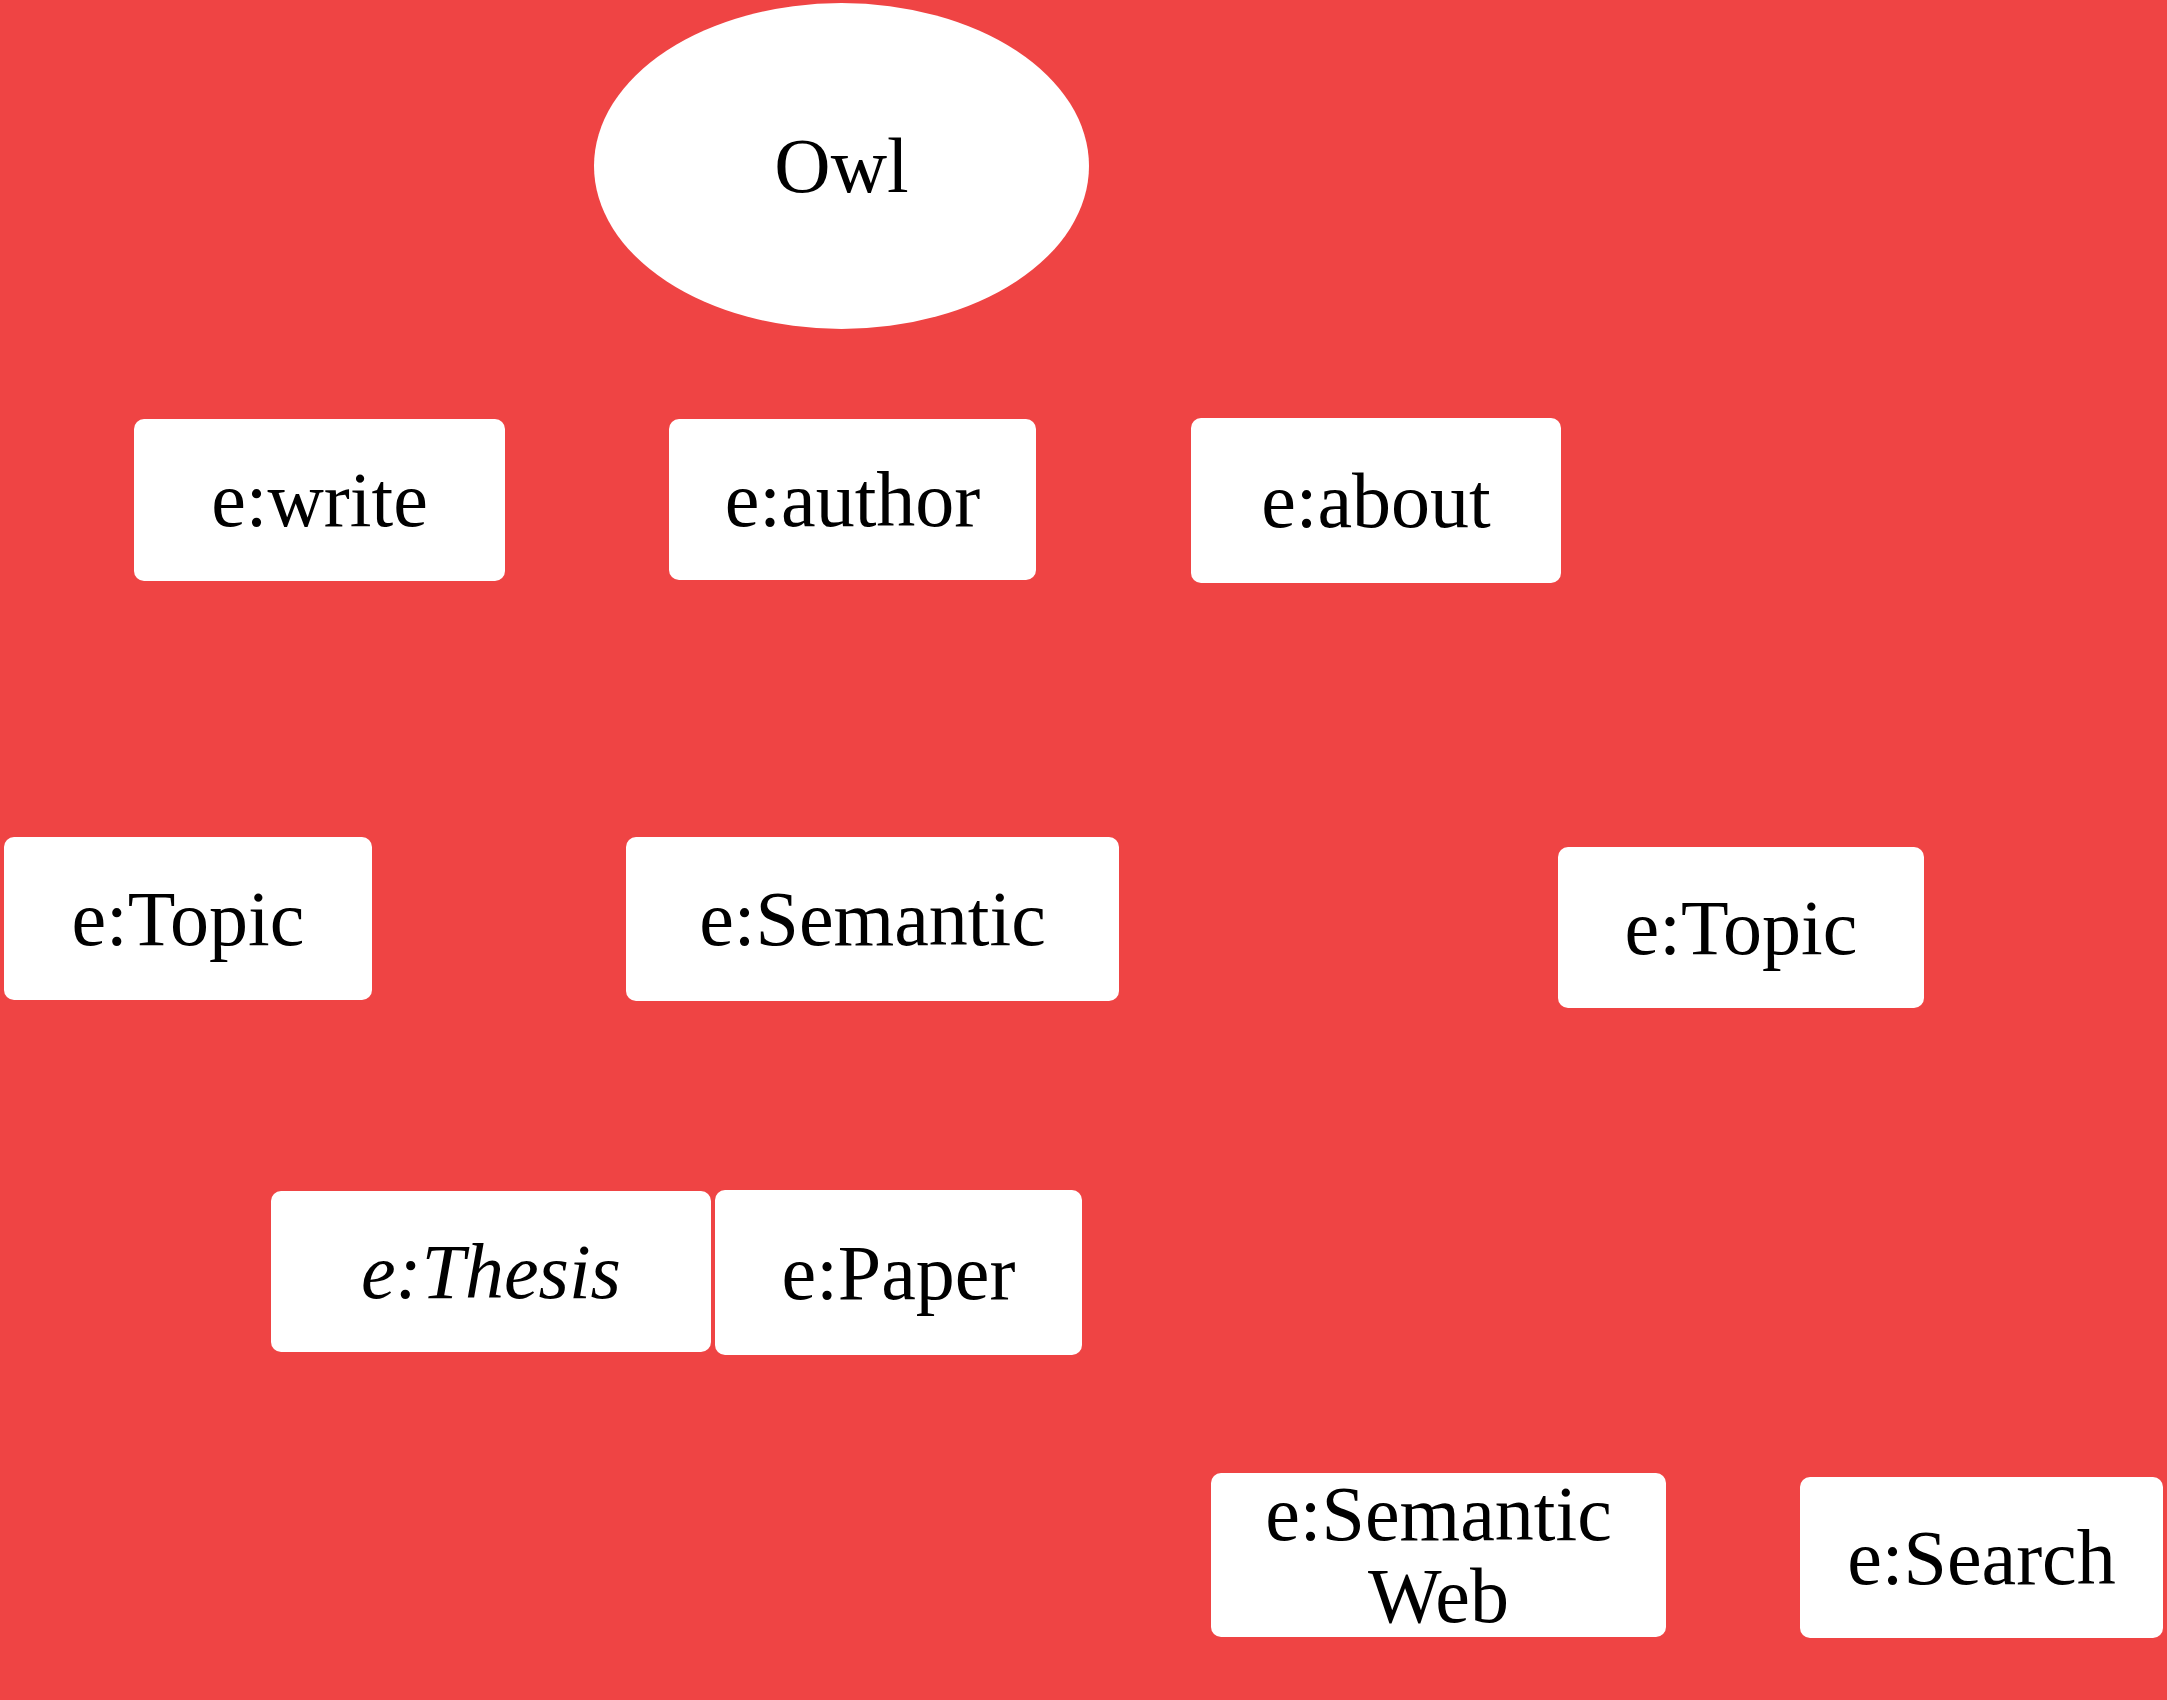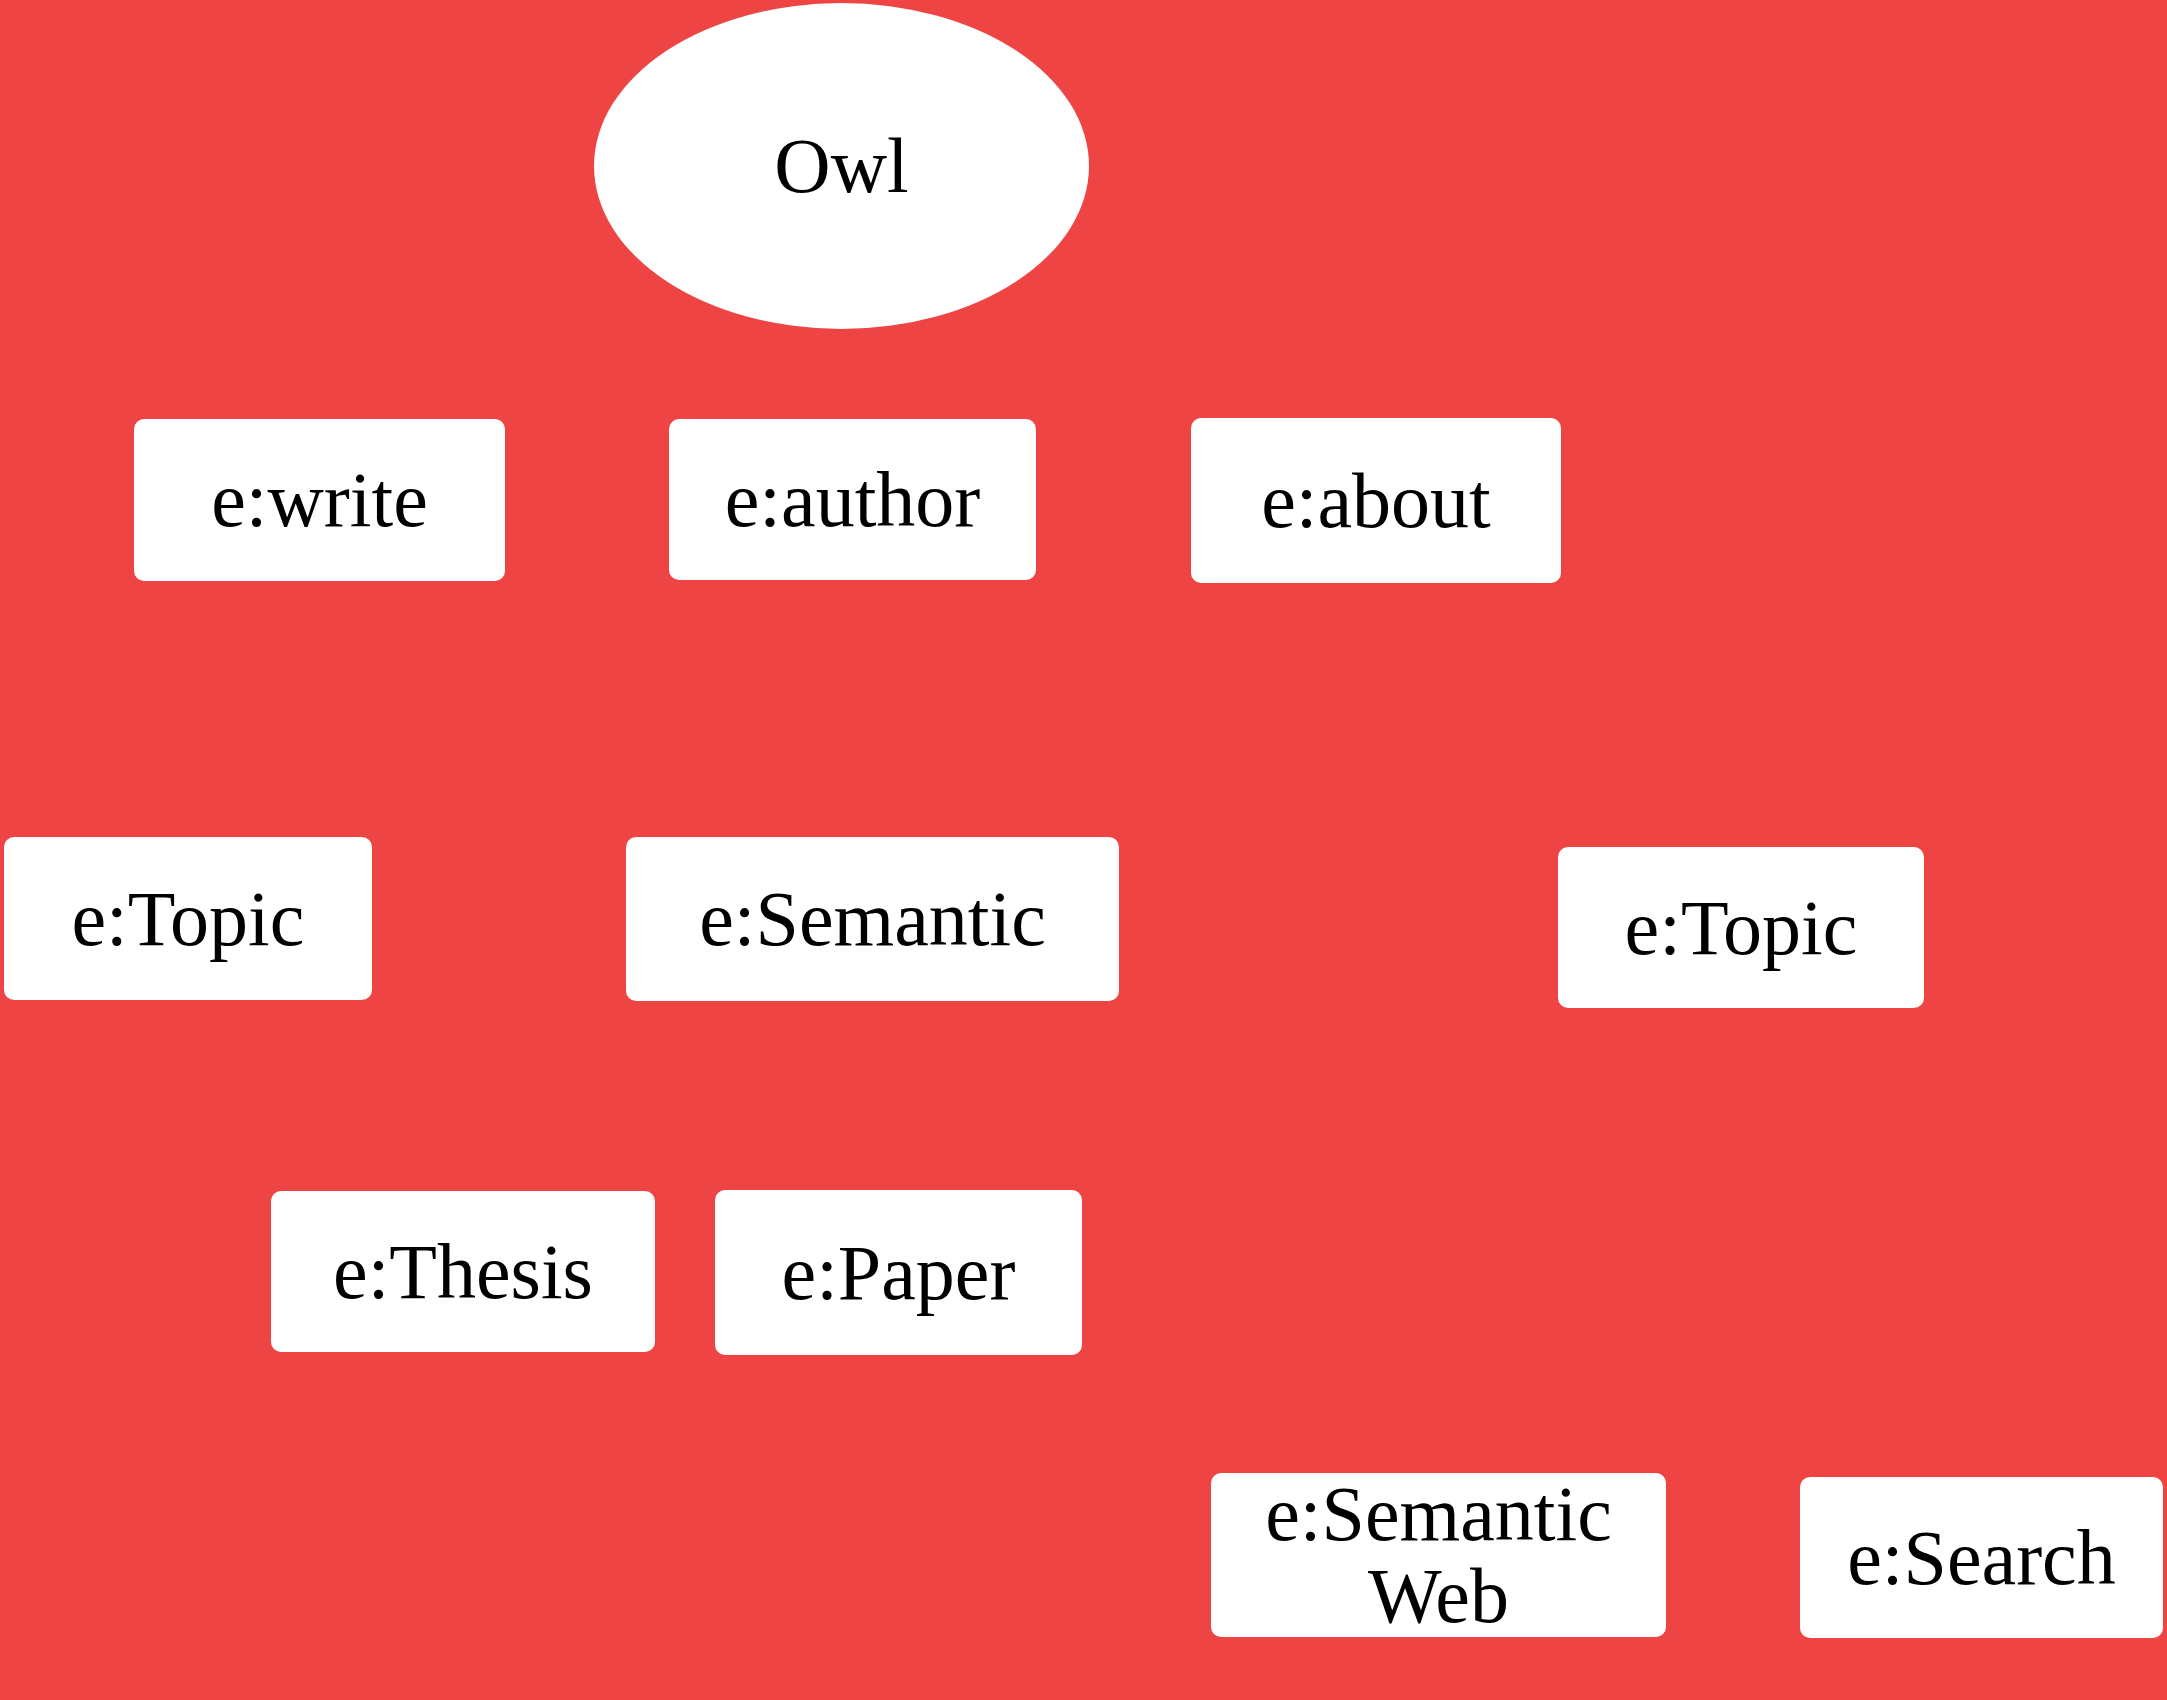--- a/index.html
+++ b/index.html
@@ -32,21 +32,21 @@
     border-radius: 50%;
   }
   
   .n-owl      { left: 594px;  top: 2.9px;    width: 495px; height: 326px; }
   .n-write    { left: 134px;  top: 419px;  width: 371px; height: 162px; }
   .n-author   { left: 660px;  top: 419px;  width: 367px; height: 161px; margin-left: 9px; }
   .n-about    { left: 1191px; top: 418px;  width: 370px; height: 165px; }
   .n-person   { left: 3.9px;    top: 837px;  width: 368px; height: 163px; }
   .n-document { left: 626px;  top: 837px;  width: 493px; height: 164px; }
   .n-topic    { left: 1558px; top: 847px;  width: 366px; height: 161px; }
-  .n-thesis   { left: 271px;  top: 1191px; width: 384px; height: 161px; }
+  .n-thesis   { left: 271px;  top: 1191px; width: 440px; height: 161px; font-style: italic; }
   .n-blog     { left: 715px;  top: 1190px; width: 367px; height: 165px; }
   .n-paper    { left: 1163px; top: 1190px; width: 367px; height: 165px; }
   .n-semweb   { left: 1211px; top: 1473px; width: 455px; height: 164px; padding: 0 29px; }
   .n-search   { left: 1800px; top: 1477px; width: 363px; height: 161px; }
   .label {
     display: inline-block;
   }
 </style>
 </head>
 <body>

